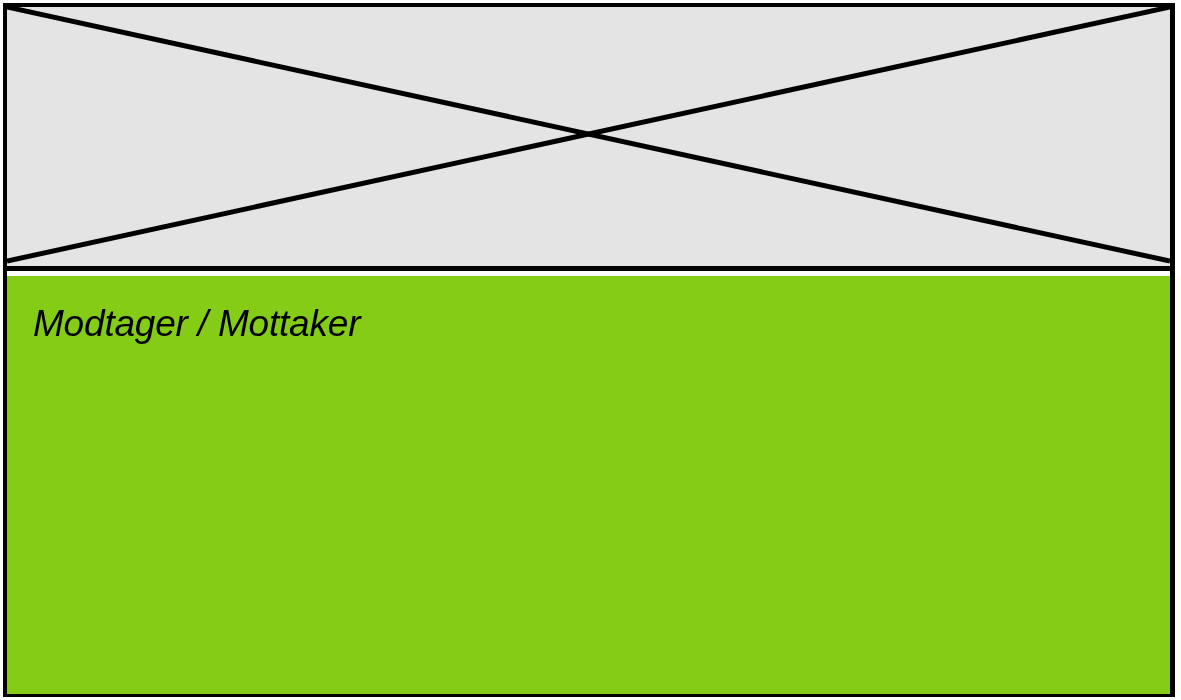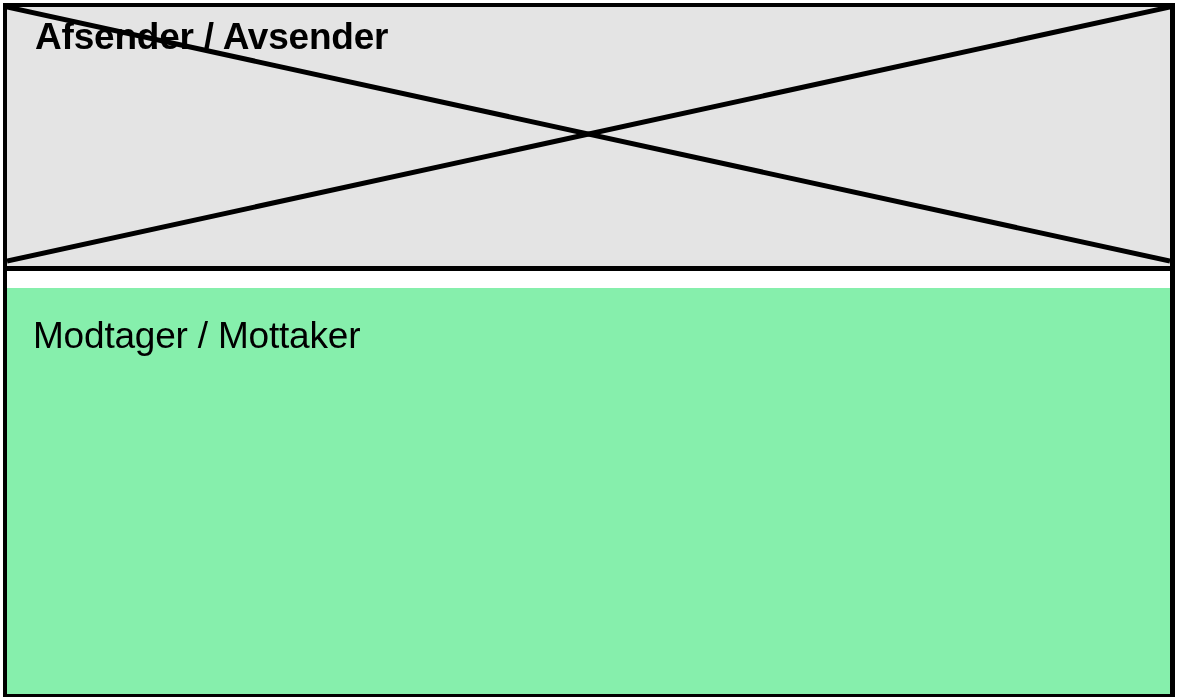--- a/index.html
+++ b/index.html
@@ -65,25 +65,26 @@
     line-height: 44px;
     color: #000000;
     letter-spacing: -0.2px;
     white-space: nowrap;
   }
 
   
   .recipient-block {
     position: absolute;
     left: 0;
-    top: 281px;
+    top: 269px;
     width: 100%;
     bottom: 0;
-    background: #86efac;
+    background: #84cc16;
     overflow: hidden;
+    font-style: italic;
   }
 
   .recipient-label {
     position: absolute;
     left: 26px;
     top: 26px;
     font-size: 37px;
     font-weight: normal;
     line-height: 44px;
     color: #000000;
@@ -106,21 +107,20 @@
 
   <div class="address-form">
 
     <div class="sender-block">
 
       <svg class="sender-cross" viewBox="0 0 1163 264" preserveAspectRatio="none">
         <line x1="0" y1="0" x2="1163" y2="259" stroke="#000000" stroke-width="5" vector-effect="non-scaling-stroke"></line>
         <line x1="1163" y1="0" x2="0" y2="259" stroke="#000000" stroke-width="5" vector-effect="non-scaling-stroke"></line>
       </svg>
 
-      <div class="sender-label">Afsender / Avsender</div>
     </div>
 
     <div class="recipient-block">
       <div class="recipient-label">Modtager / Mottaker</div>
 
       <div class="write-area"></div>
     </div>
 
   </div>
 </div>

